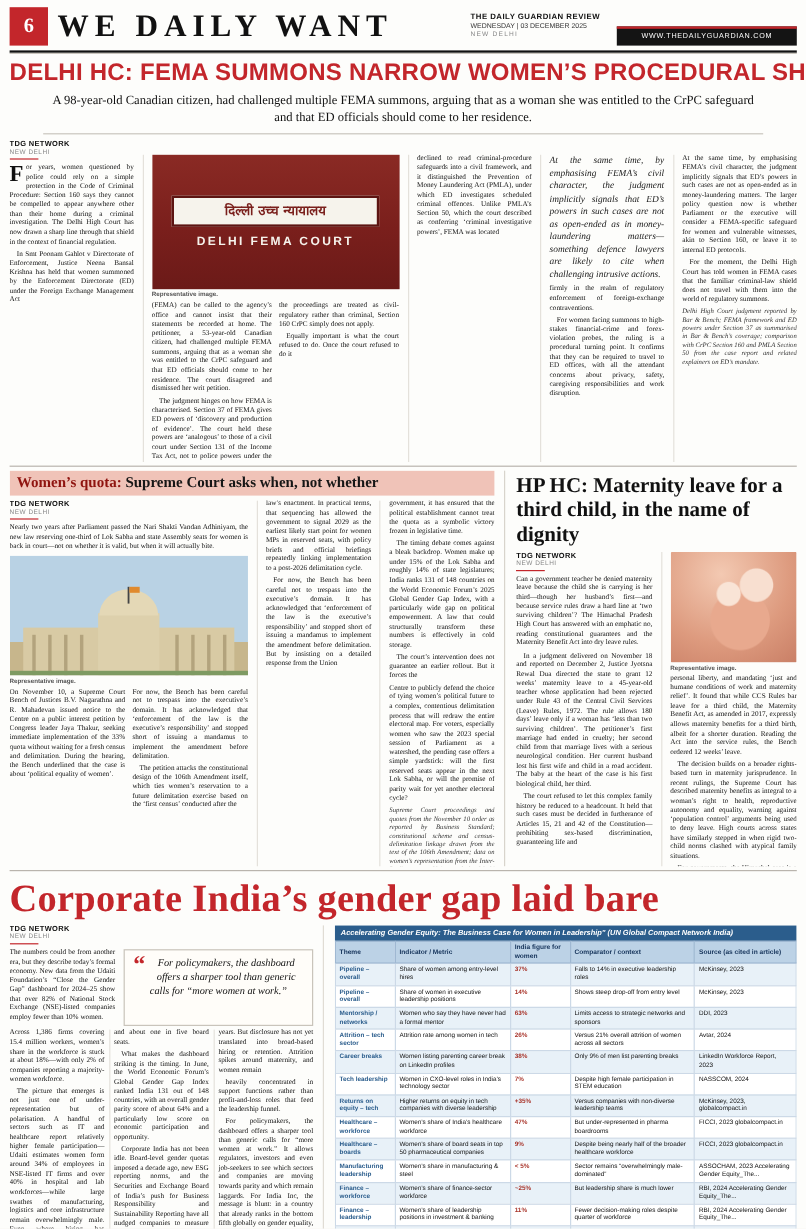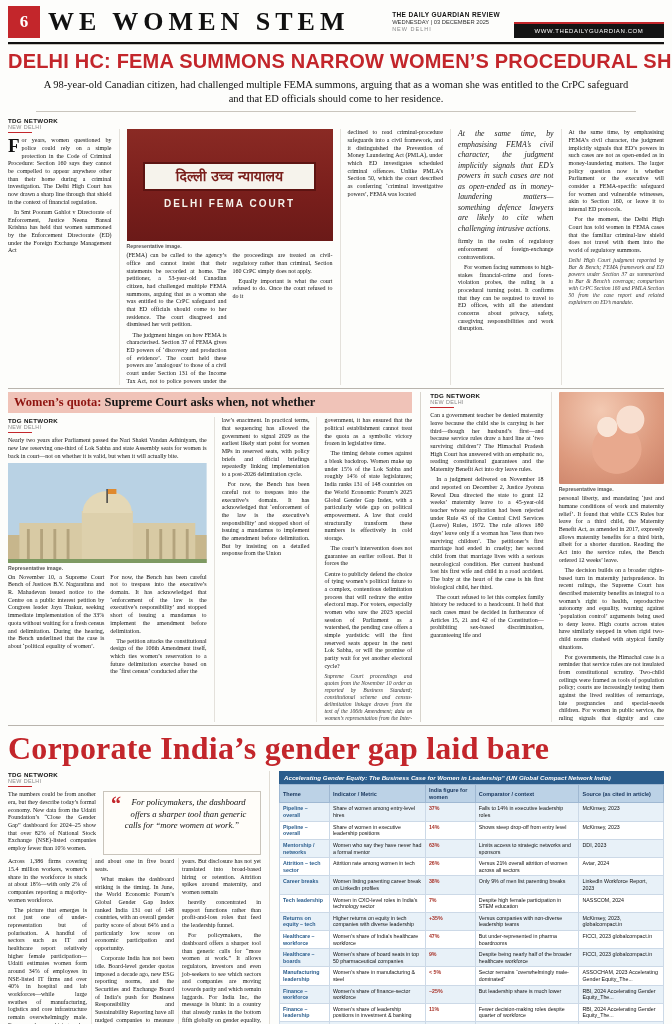--- a/index.html
+++ b/index.html
@@ -44,21 +44,21 @@
   .lead-deck{font-size:10.5px;line-height:1.3;text-align:center;max-width:600px;margin:3px auto 5px;
     border-bottom:1px solid #c9c5bd;padding-bottom:6px;}
   .lead-body{display:grid;grid-template-columns:repeat(6,1fr);gap:7px;height:268px;overflow:hidden;}
   .lead-body > div + div{border-left:1px solid #e4e1db;padding-left:7px;margin-top:12px;}
   .span2{grid-column:span 2;}
   .dropcap p:first-child::first-letter{float:left;font-size:19px;line-height:15px;font-weight:bold;padding:1px 2px 0 0;}
   .two-col{display:grid;grid-template-columns:1fr 1fr;gap:6px;}
   .dhc-img{background:linear-gradient(180deg,#8a2a24 0%,#7a1f1c 55%,#6b1a18 100%);height:112px;
     display:flex;flex-direction:column;align-items:center;justify-content:center;gap:7px;}
   .dhc-sign{background:#f6f3ec;border:2px solid #5d1412;width:84%;padding:5px 3px;text-align:center;}
-  .dhc-hindi{color:var(--maroon);font-weight:bold;font-size:14px;font-family:"DejaVu Sans",sans-serif;line-height:1.1;}
+  .dhc-hindi{color:var(--maroon);font-weight:bold;font-size:11px;font-family:"DejaVu Sans",sans-serif;line-height:1.1;}
   .dhc-eng{color:#f6f3ec;font-family:"Liberation Sans",sans-serif;font-weight:bold;font-size:10px;letter-spacing:2px;}
   .pullquote{font-style:italic;font-size:7.8px;line-height:1.35;color:#1a1a1a;margin-bottom:4px;text-align:justify;}
 
   
   .middle{display:grid;grid-template-columns:63% 1fr;gap:9px;height:330px;overflow:hidden;margin-top:2px;}
   .quota{border-right:1px solid #d8d4cc;padding-right:8px;overflow:hidden;}
   .quota-bar{background:var(--quotabar);padding:3px 6px;font-family:"Liberation Serif",serif;
     font-weight:bold;font-size:12.5px;margin-bottom:4px;}
   .q-hl{color:#8f1410;}
   .q-rest{color:#161616;}
@@ -101,21 +101,21 @@
   .gender-table .col-theme{font-weight:bold;color:var(--navy);}
   .gender-table .col-figure{font-weight:bold;color:#a8342a;}
 </style>
 </head>
 <body>
 
 <div class="page">
 
   <header class="masthead">
     <div class="pageno">6</div>
-    <h1 class="brand">WE WOMEN STEM</h1>
+    <h1 class="brand">WE DAILY WANT</h1>
     <div class="pub-info">
       <div class="pub-name">THE DAILY GUARDIAN REVIEW</div>
       <div class="pub-date">WEDNESDAY | 03 DECEMBER 2025</div>
       <div class="pub-city">NEW DELHI</div>
     </div>
     <div class="site-bar">
       <span>WWW.THEDAILYGUARDIAN.COM</span>
     </div>
   </header>
 
@@ -236,20 +236,21 @@
             </div>
           <div class="bodytext">
             <p>Centre to publicly defend the choice of tying women’s political future to a complex, contentious delimitation process that will redraw the entire electoral map. For voters, especially women who saw the 2023 special session of Parliament as a watershed, the pending case offers a simple yardstick: will the first reserved seats appear in the next Lok Sabha, or will the promise of parity wait for yet another electoral cycle?</p>
           </div>
           <div class="source-note">Supreme Court proceedings and quotes from the November 10 order as reported by Business Standard; constitutional scheme and census-delimitation linkage drawn from the text of the 106th Amendment; data on women’s representation from the Inter-Parliamentary Union and the World Economic Forum’s Global Gender Gap Report 2025.</div>
         </div>
       </div>
     </article>
 
     <article class="hp">
+      <h3 class="hp-headline">HP HC: Maternity leave for a third child, in the name of dignity</h3>
       <div class="hp-body">
         <div>
           <div class="byline">
             <span class="bl-name">TDG NETWORK</span>
             <span class="bl-city">NEW DELHI</span>
           </div>
           <div class="bodytext">
               <p>Can a government teacher be denied maternity leave because the child she is carrying is her third—though her husband’s first—and because service rules draw a hard line at ‘two surviving children’? The Himachal Pradesh High Court has answered with an emphatic no, reading constitutional guarantees and the Maternity Benefit Act into dry leave rules.</p>
               <p>In a judgment delivered on November 18 and reported on December 2, Justice Jyotsna Rewal Dua directed the state to grant 12 weeks’ maternity leave to a 45-year-old teacher whose application had been rejected under Rule 43 of the Central Civil Services (Leave) Rules, 1972. The rule allows 180 days’ leave only if a woman has ‘less than two surviving children’. The petitioner’s first marriage had ended in cruelty; her second child from that marriage lives with a serious neurological condition. Her current husband lost his first wife and child in a road accident. The baby at the heart of the case is his first biological child, her third.</p>
               <p>The court refused to let this complex family history be reduced to a headcount. It held that such cases must be decided in furtherance of Articles 15, 21 and 42 of the Constitution—prohibiting sex-based discrimination, guaranteeing life and</p>

